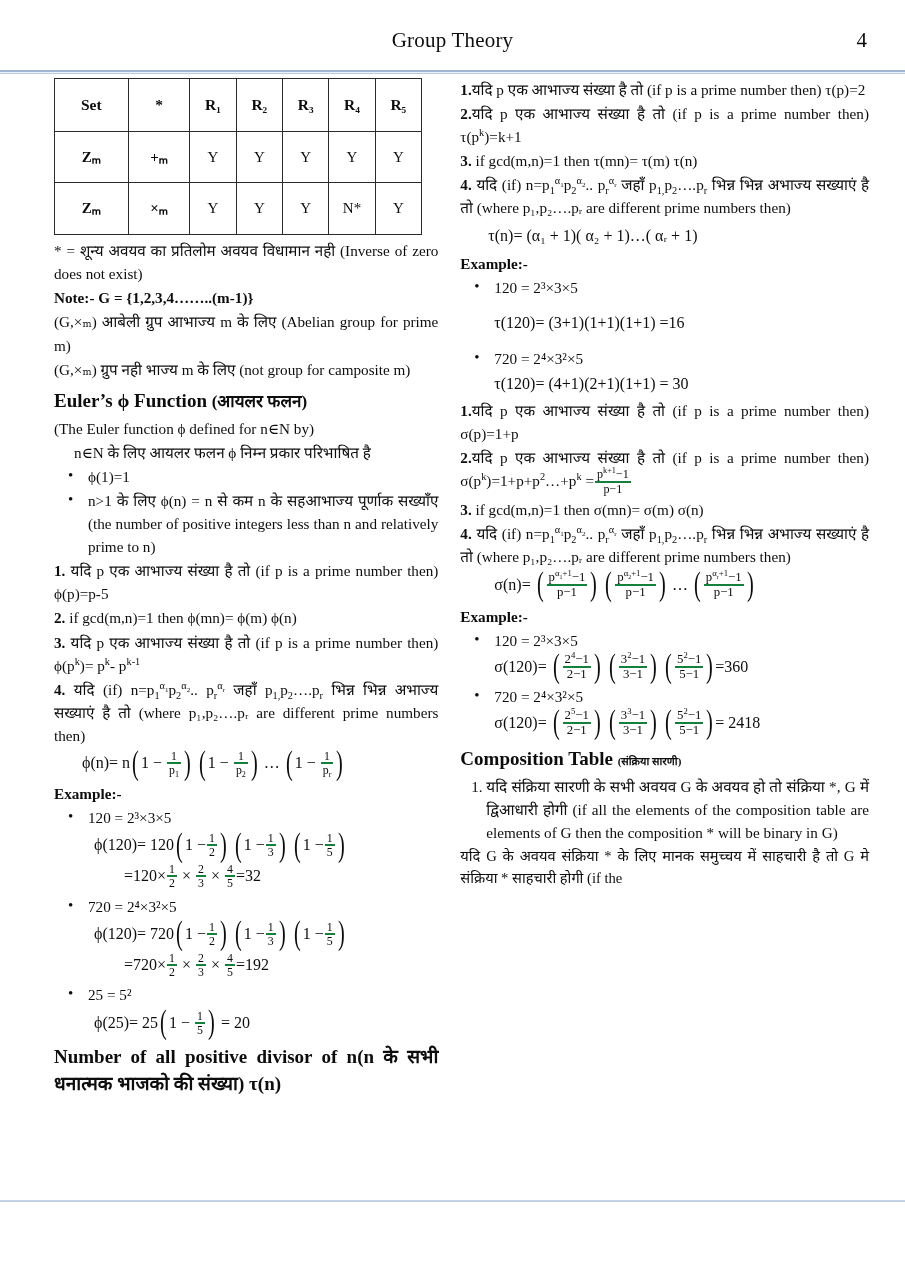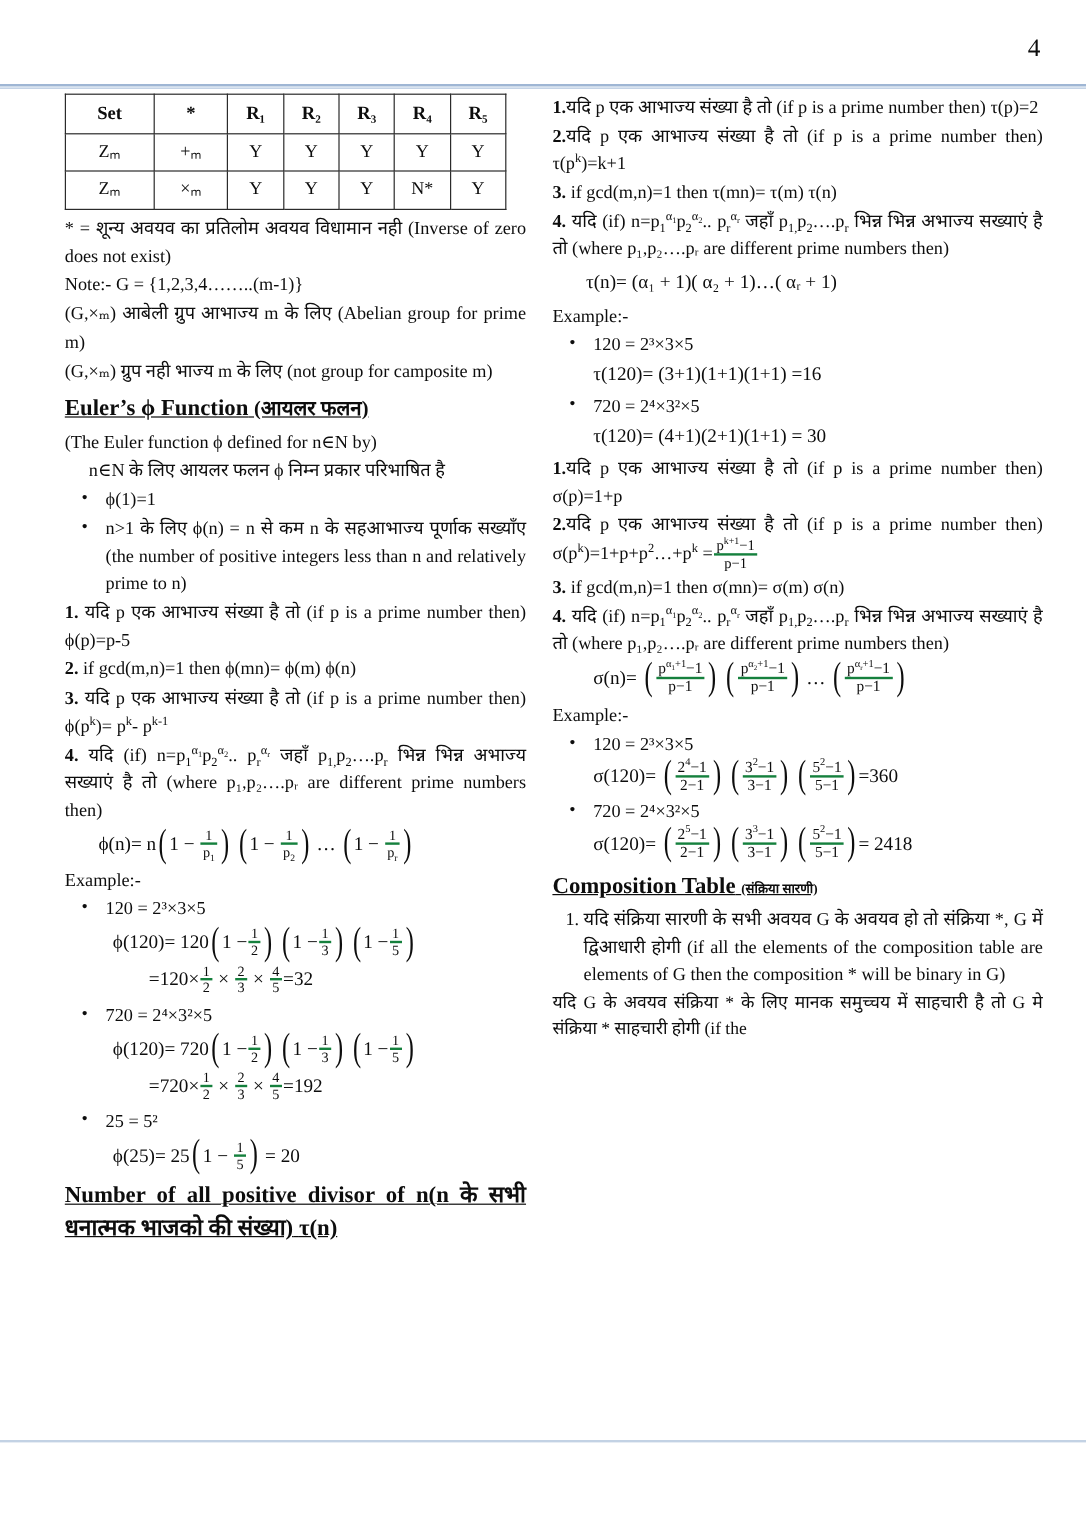--- a/index.html
+++ b/index.html
@@ -68,42 +68,41 @@
     border-collapse: collapse;
     width: 368px;
     margin-bottom: 4px;
     table-layout: fixed;
   }
   table.set-table td, table.set-table th {
     border: 1px solid #2b2b2b;
     height: 26px;
     text-align: center;
     font-size: 15px;
-    padding: 4px 2px;
+    padding: 14px 2px;
     font-family: "Liberation Serif", serif;
   }
   table.set-table th { font-weight: bold; font-size: 15.5px; }
   table.set-table .c0 { width: 62px; }
   table.set-table .c1 { width: 52px; }
   table.set-table .cr { width: 39px; }
-  .bold { font-weight: normal; }
+  .bold { font-weight: bold; }
 
   
   p.para {
     margin: 0 0 1px 0;
     text-align: justify;
     text-justify: inter-word;
   }
   p.para.nojust { text-align: left; }
   h2.sec {
     margin: 7px 0 2px 0;
     font-size: 19px;
     font-weight: bold;
     line-height: 1.42;
-    text-decoration: underline;
   }
   h2.sec.justified { text-align: justify; }
 
   ul.bl {
     margin: 0 0 0 0;
     padding-left: 34px;
     list-style: none;
   }
   ul.bl > li {
     position: relative;
@@ -176,20 +175,21 @@
     left: 0; right: 0;
     bottom: 78px;
     height: 2px;
     background: #c3d2e4;
   }
 </style>
 </head>
 <body>
 
 <div class="page-header">
+  <div class="header-title">Group Theory</div>
   <div class="header-pageno">4</div>
   <div class="header-rule"></div>
 </div>
 
 <div class="content">
 
   <div class="col left">
 
     <table class="set-table">
       <tbody>
@@ -341,21 +341,21 @@
 
     <div class="mathline">
       <span class="math">τ(n)= (α₁ + 1)( α₂ + 1)…( αᵣ + 1)</span>
     </div>
 
     <p class="para nojust bold">Example:-</p>
 
     <ul class="bl">
       <li>
         <span class="math">120 = 2³×3×5</span>
-        <div class="mathline" style="padding-left:0;margin:2px 0;">
+        <div class="mathline" style="padding-left:0;margin:12px 0;">
           <span class="math">τ(120)= (3+1)(1+1)(1+1) =16</span>
         </div>
       </li>
       <li>
         <span class="math">720 = 2⁴×3²×5</span>
         <div class="mathline" style="padding-left:0;margin:2px 0;">
           <span class="math">τ(120)= (4+1)(2+1)(1+1) = 30</span>
         </div>
       </li>
     </ul>

